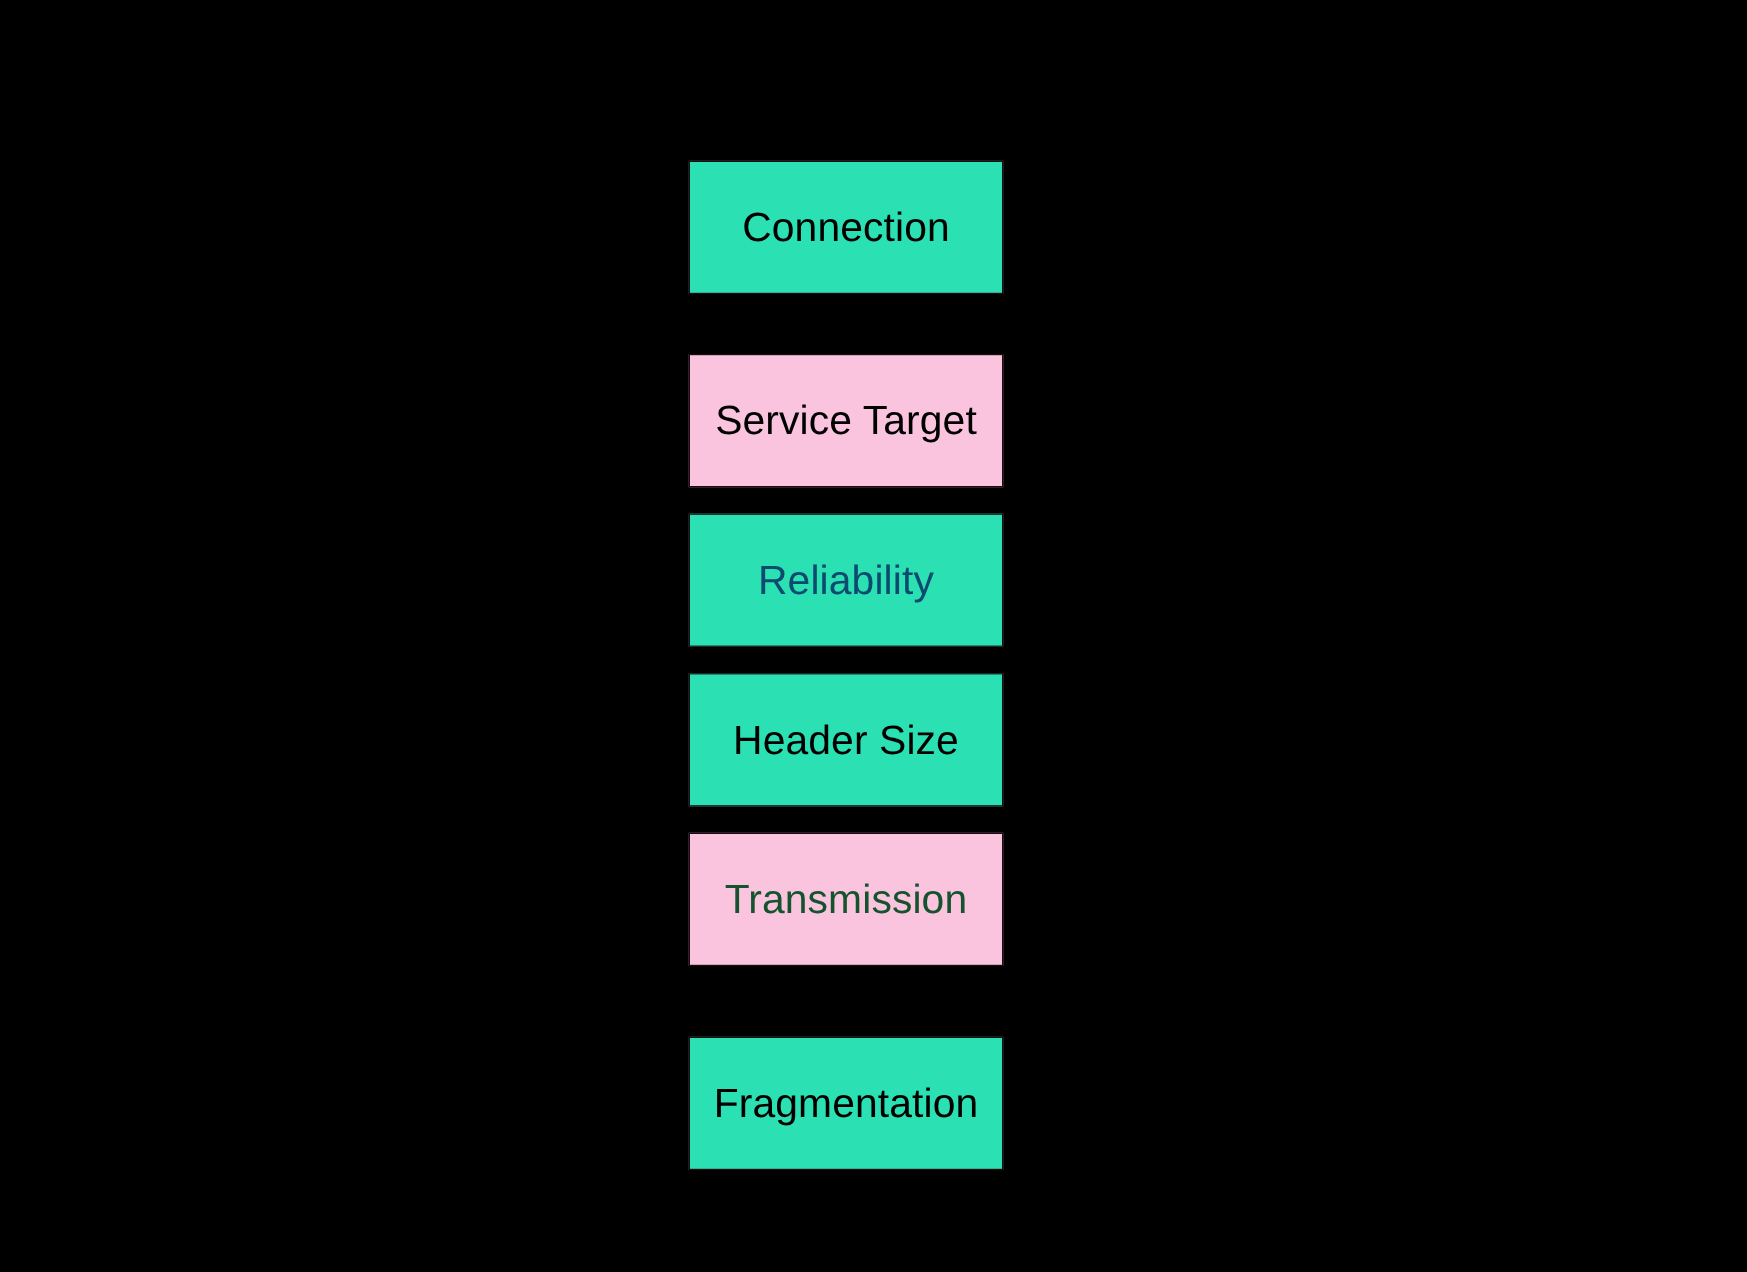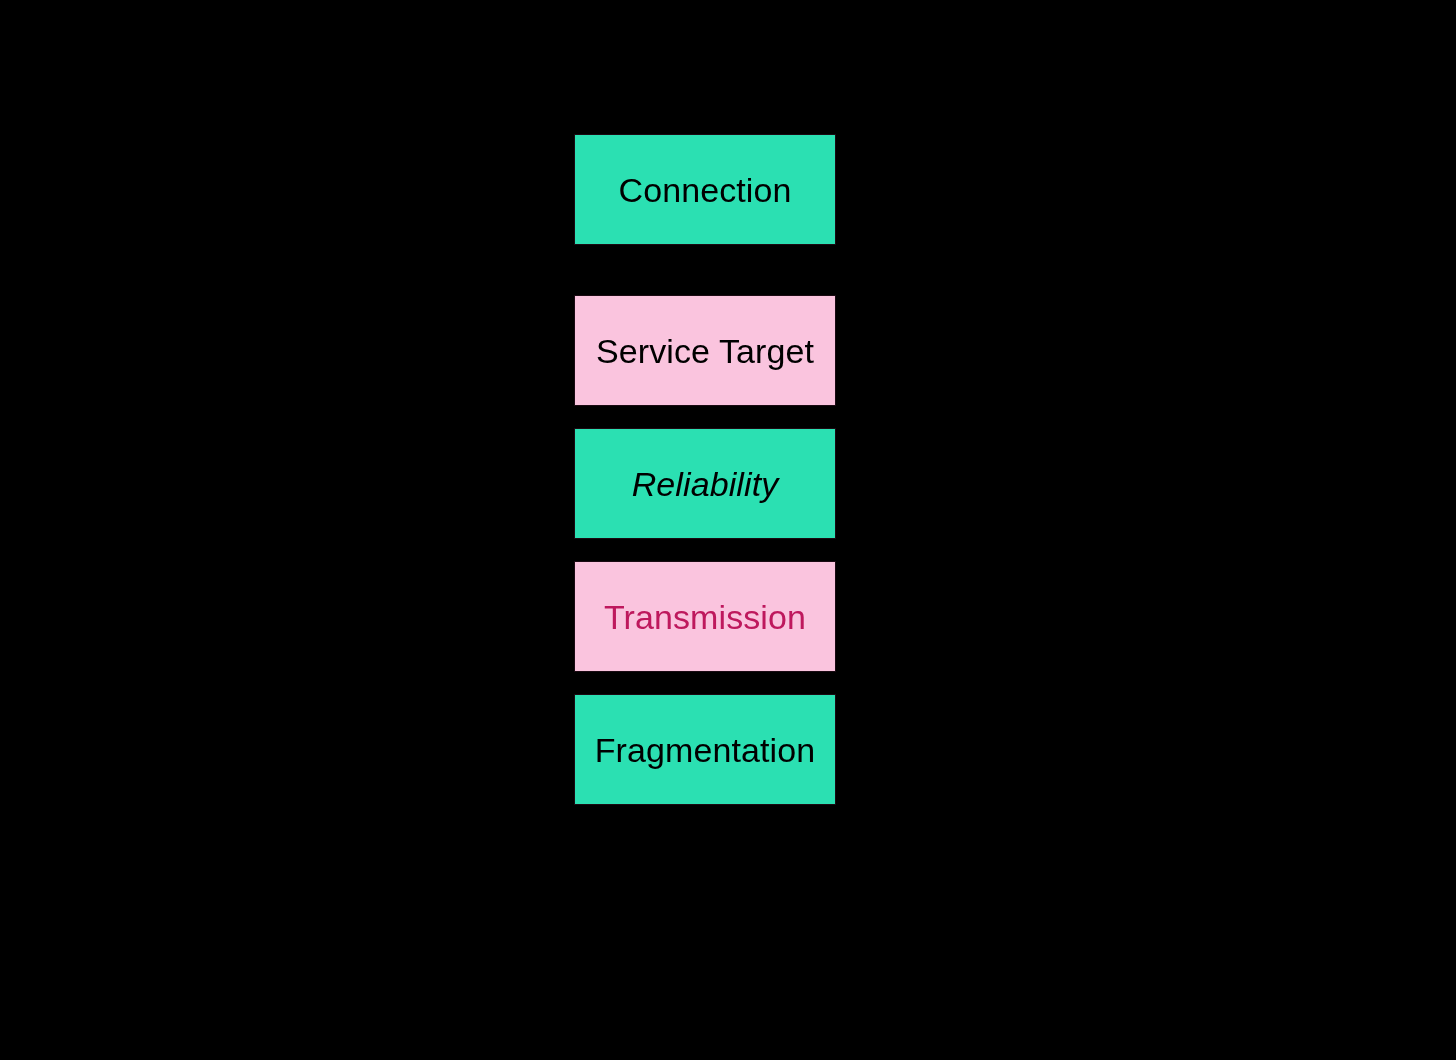--- a/index.html
+++ b/index.html
@@ -65,28 +65,31 @@
 
     <div class="node" style="background-color: rgb(43, 224, 178); border-color: rgb(26, 10, 18);">
       <span class="node-label" style="color: rgb(0, 0, 0);">Connection</span>
     </div>
 
     <div class="node" style="background-color: rgb(250, 196, 222); border-color: rgb(26, 10, 18); margin-top: 28px;">
       <span class="node-label" style="color: rgb(0, 0, 0);">Service Target</span>
     </div>
 
     <div class="node" style="background-color: rgb(43, 224, 178); border-color: rgb(26, 10, 18);">
-      <span class="node-label" style="color: #000000; font-style: italic;">Reliability</span>
+      <span class="node-label" style="color: #0c4a6e;">Reliability</span>
     </div>
 
 
+    <div class="node" style="background-color: rgb(43, 224, 178); border-color: rgb(26, 10, 18);">
+      <span class="node-label" style="color: rgb(0, 0, 0);">Header Size</span>
+    </div>
 
     <div class="node" style="background-color: rgb(250, 196, 222); border-color: rgb(26, 10, 18);">
-      <span class="node-label" style="color: #be185d;">Transmission</span>
+      <span class="node-label" style="color: #14532d;">Transmission</span>
     </div>
 
-    <div class="node" style="background-color: rgb(43, 224, 178); border-color: rgb(26, 10, 18);">
+    <div class="node" style="background-color: rgb(43, 224, 178); border-color: rgb(26, 10, 18); margin-top: 37px;">
       <span class="node-label" style="color: rgb(0, 0, 0);">Fragmentation</span>
     </div>
 
   </div>
 
 </div>
 
 </body></html>

